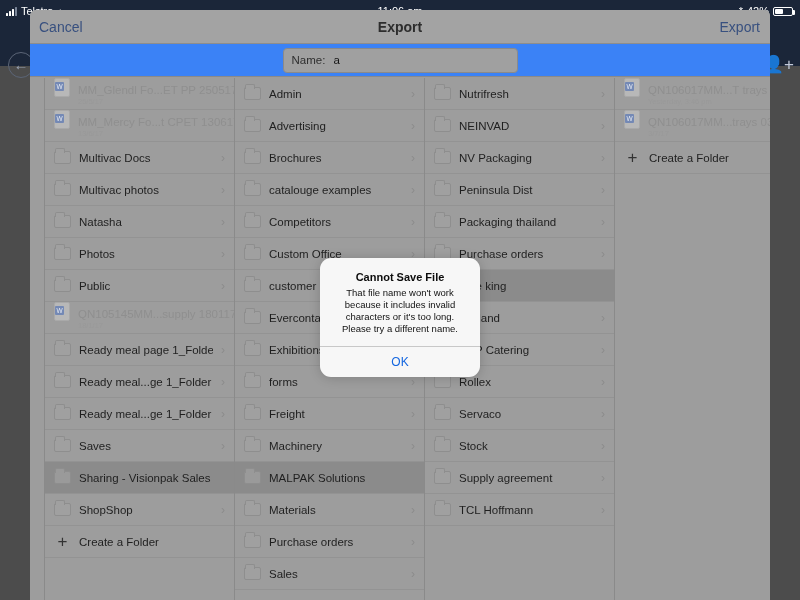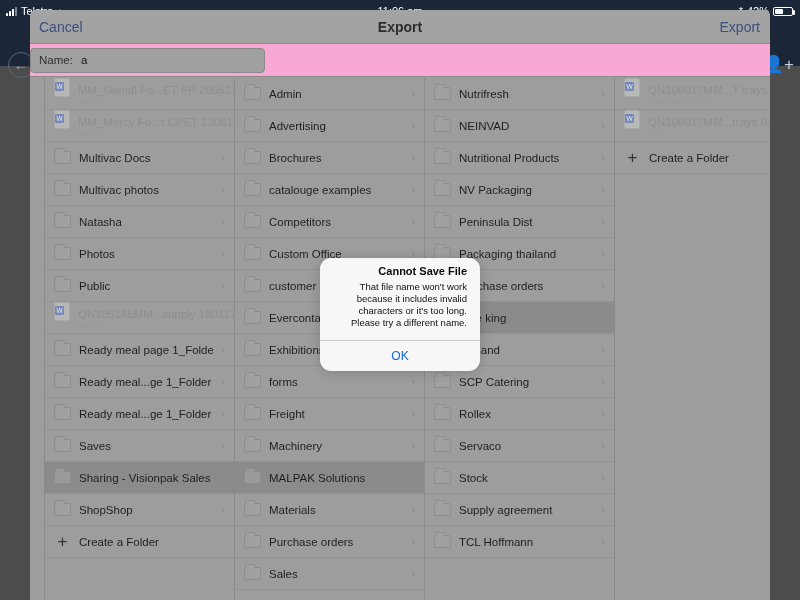--- a/index.html
+++ b/index.html
@@ -42,22 +42,22 @@
   }
   .sheet-nav{
     position:relative; height:34px; background:#a3a3a3;
     border-bottom:1px solid #8d8d8d; display:flex; align-items:center;
   }
   .nav-cancel{ position:absolute; left:9px; color:#38507f; font-size:14px; }
   .nav-title{ width:100%; text-align:center; font-size:14px; color:#2d2d2d; font-weight:bold; }
   .nav-export{ position:absolute; right:10px; color:#38507f; font-size:14px; }
 
   .namebar{
-    height:33px; background:#f9a8d4; border-bottom:1px solid #8a8a8a;
-    display:flex; align-items:center; 
+    height:33px; background:#3b82f6; border-bottom:1px solid #8a8a8a;
+    display:flex; align-items:center; justify-content:center;
   }
   .namefield{
     width:235px; height:25px; border:1px solid #8a8a8a; border-radius:4px;
     background:#a0a0a0; display:flex; align-items:center; padding:0 8px; gap:8px;
   }
   .name-label{ font-size:11.5px; color:#2f2f2f; }
   .name-value{ font-size:11.5px; color:#151515; }
 
   
   .cols{ position:absolute; top:68px; left:0; right:0; bottom:0; display:flex; }
@@ -102,21 +102,21 @@
     border-radius:1px;
   }
   .ic-plus{ width:17px; font-size:17px; line-height:15px; color:#333; text-align:center; flex:0 0 auto; }
   .row.create .label{ color:#1f1f1f; }
   .alert{
     position:absolute; left:320px; top:258px; width:160px;
     background:#f7f7f7; border-radius:11px; z-index:30; overflow:hidden;
     box-shadow:0 1px 12px rgba(0,0,0,.18);
     font-family:"Liberation Sans", sans-serif;
   }
-  .alert-body{ padding:7px 13px 11px; text-align:right; }
+  .alert-body{ padding:13px 13px 11px; text-align:center; }
   .alert-title{ font-size:11px; font-weight:bold; color:#0b0b0b; margin-bottom:4px; }
   .alert-msg{ font-size:9.5px; line-height:12px; color:#111; }
   .alert-sep{ height:1px; background:#c8c8c8; }
   .alert-btn{ height:30px; line-height:30px; text-align:center; color:#1567e0; font-size:12px; }
 </style>
 </head>
 <body>
 
 <div id="screen">
 
@@ -334,25 +334,20 @@
             <span class="label">Nutrifresh</span>
             <span class="chev">›</span>
           </div>
           <div class="row">
             <span class="ic-folder"></span>
             <span class="label">NEINVAD</span>
             <span class="chev">›</span>
           </div>
           <div class="row">
             <span class="ic-folder"></span>
-            <span class="label">Nutritional Products</span>
-            <span class="chev">›</span>
-          </div>
-          <div class="row">
-            <span class="ic-folder"></span>
             <span class="label">NV Packaging</span>
             <span class="chev">›</span>
           </div>
           <div class="row">
             <span class="ic-folder"></span>
             <span class="label">Peninsula Dist</span>
             <span class="chev">›</span>
           </div>
           <div class="row">
             <span class="ic-folder"></span>

